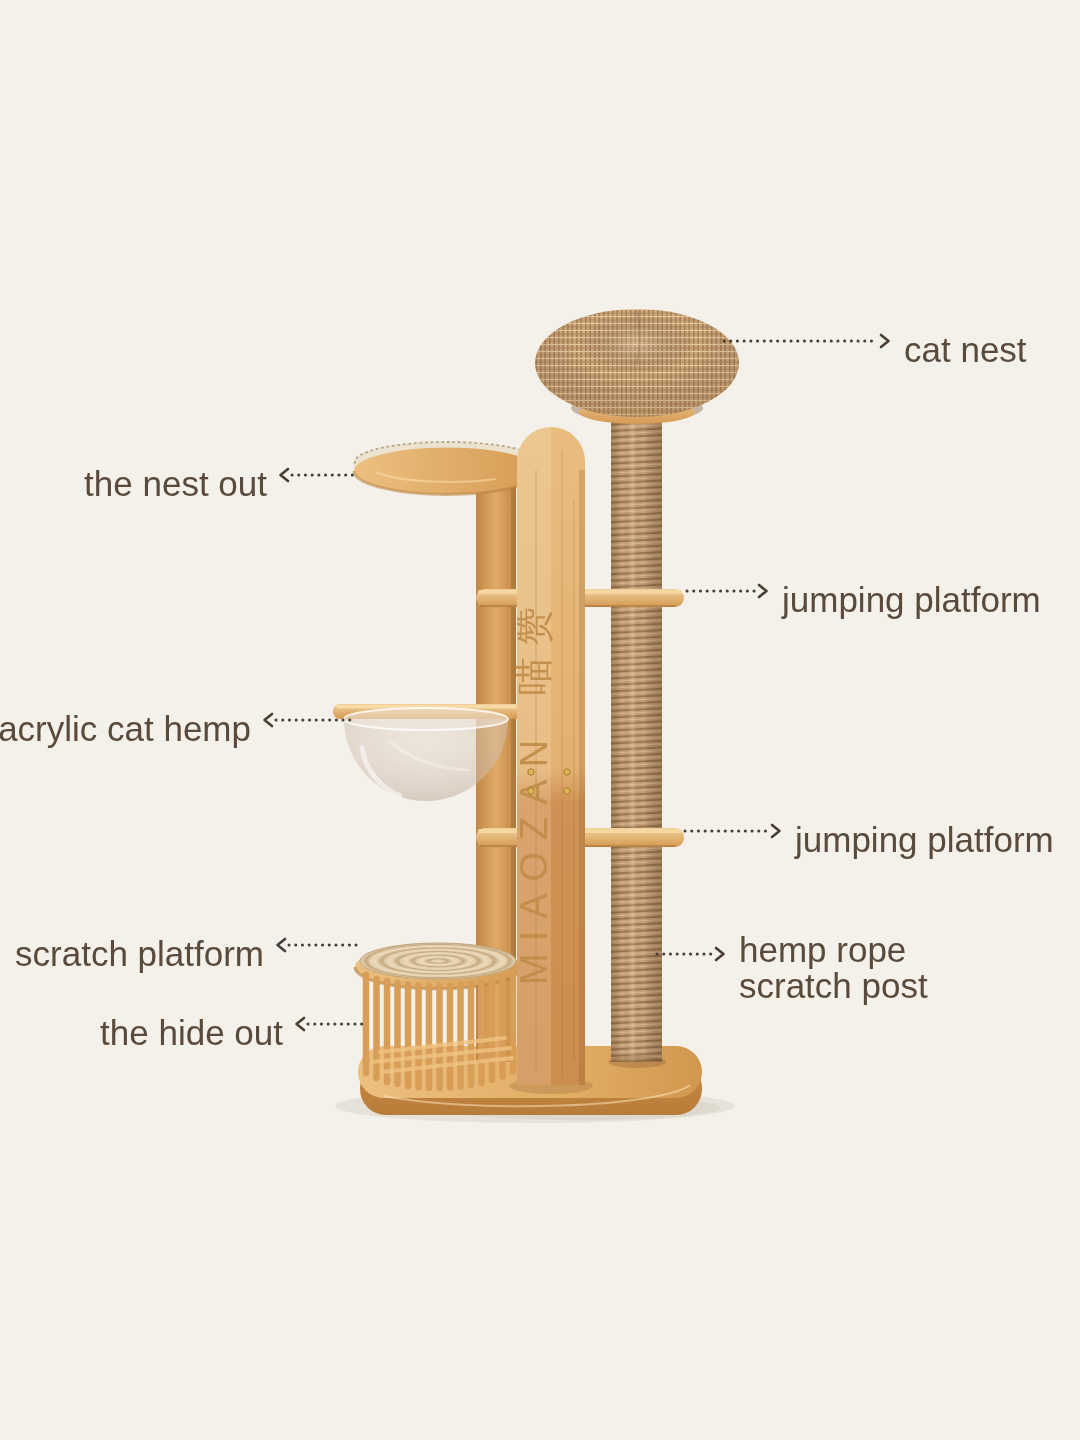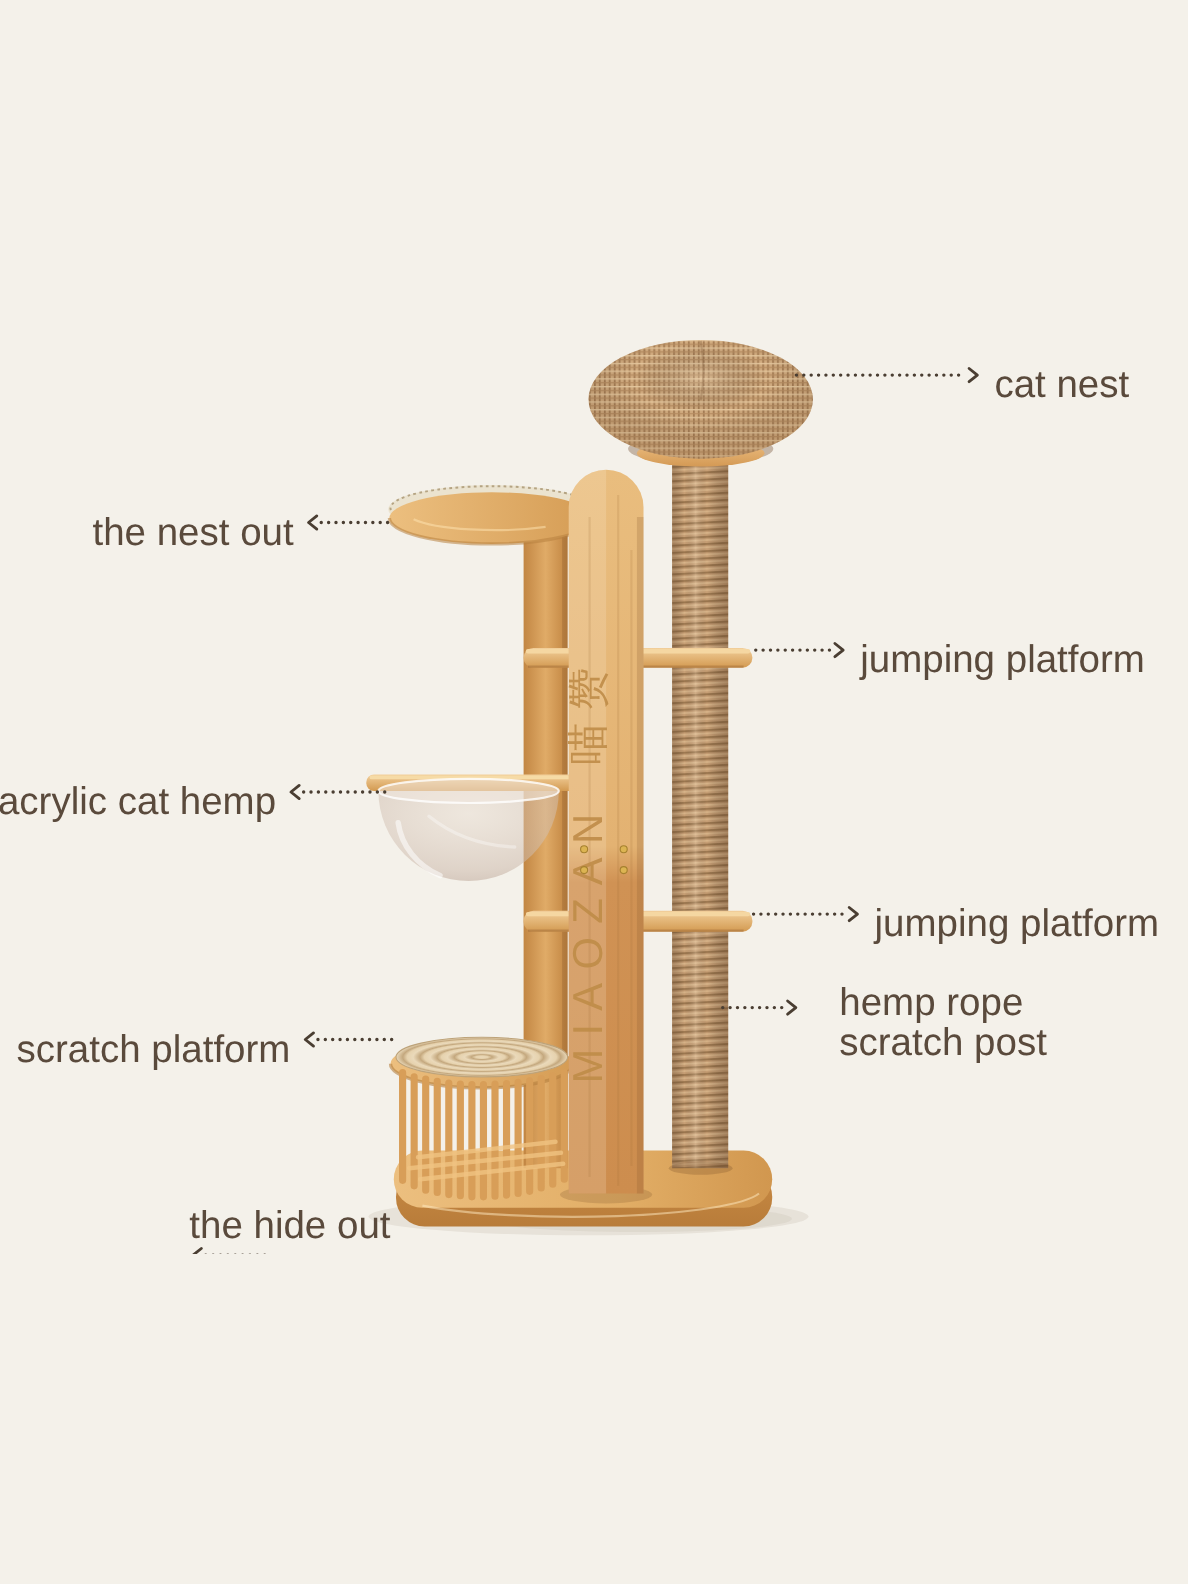--- a/index.html
+++ b/index.html
@@ -235,32 +235,32 @@
   </div>
 
   <div class="anno left" style="top:936px;right:718px;">
     <span class="txt">scratch platform</span>
     <svg class="leader" width="88" height="18">
       <path d="M11,3 L3.5,9 L11,15"></path>
         <line x1="15" y1="9" x2="86" y2="9"></line>
     </svg>
   </div>
 
-  <div class="anno right multiline" style="top:894px;left:655px;gap:24px;">
+  <div class="anno right multiline" style="top:932px;left:655px;">
     <svg class="leader" width="72" height="18">
       <line x1="2" y1="9" x2="57" y2="9"></line>
         <path d="M61,3 L68.5,9 L61,15"></path>
     </svg>
     <span class="txt">
       <span style="display:block;">hemp rope</span>
       <span style="display:block;">scratch post</span>
     </span>
   </div>
 
-  <div class="anno left" style="top:1096px;right:715px;flex-direction:column;">
+  <div class="anno left" style="top:1015px;right:715px;">
     <span class="txt">the hide out</span>
     <svg class="leader" width="72" height="18">
       <path d="M11,3 L3.5,9 L11,15"></path>
         <line x1="15" y1="9" x2="70" y2="9"></line>
     </svg>
   </div>
 
 </div>
 
 </body></html>

